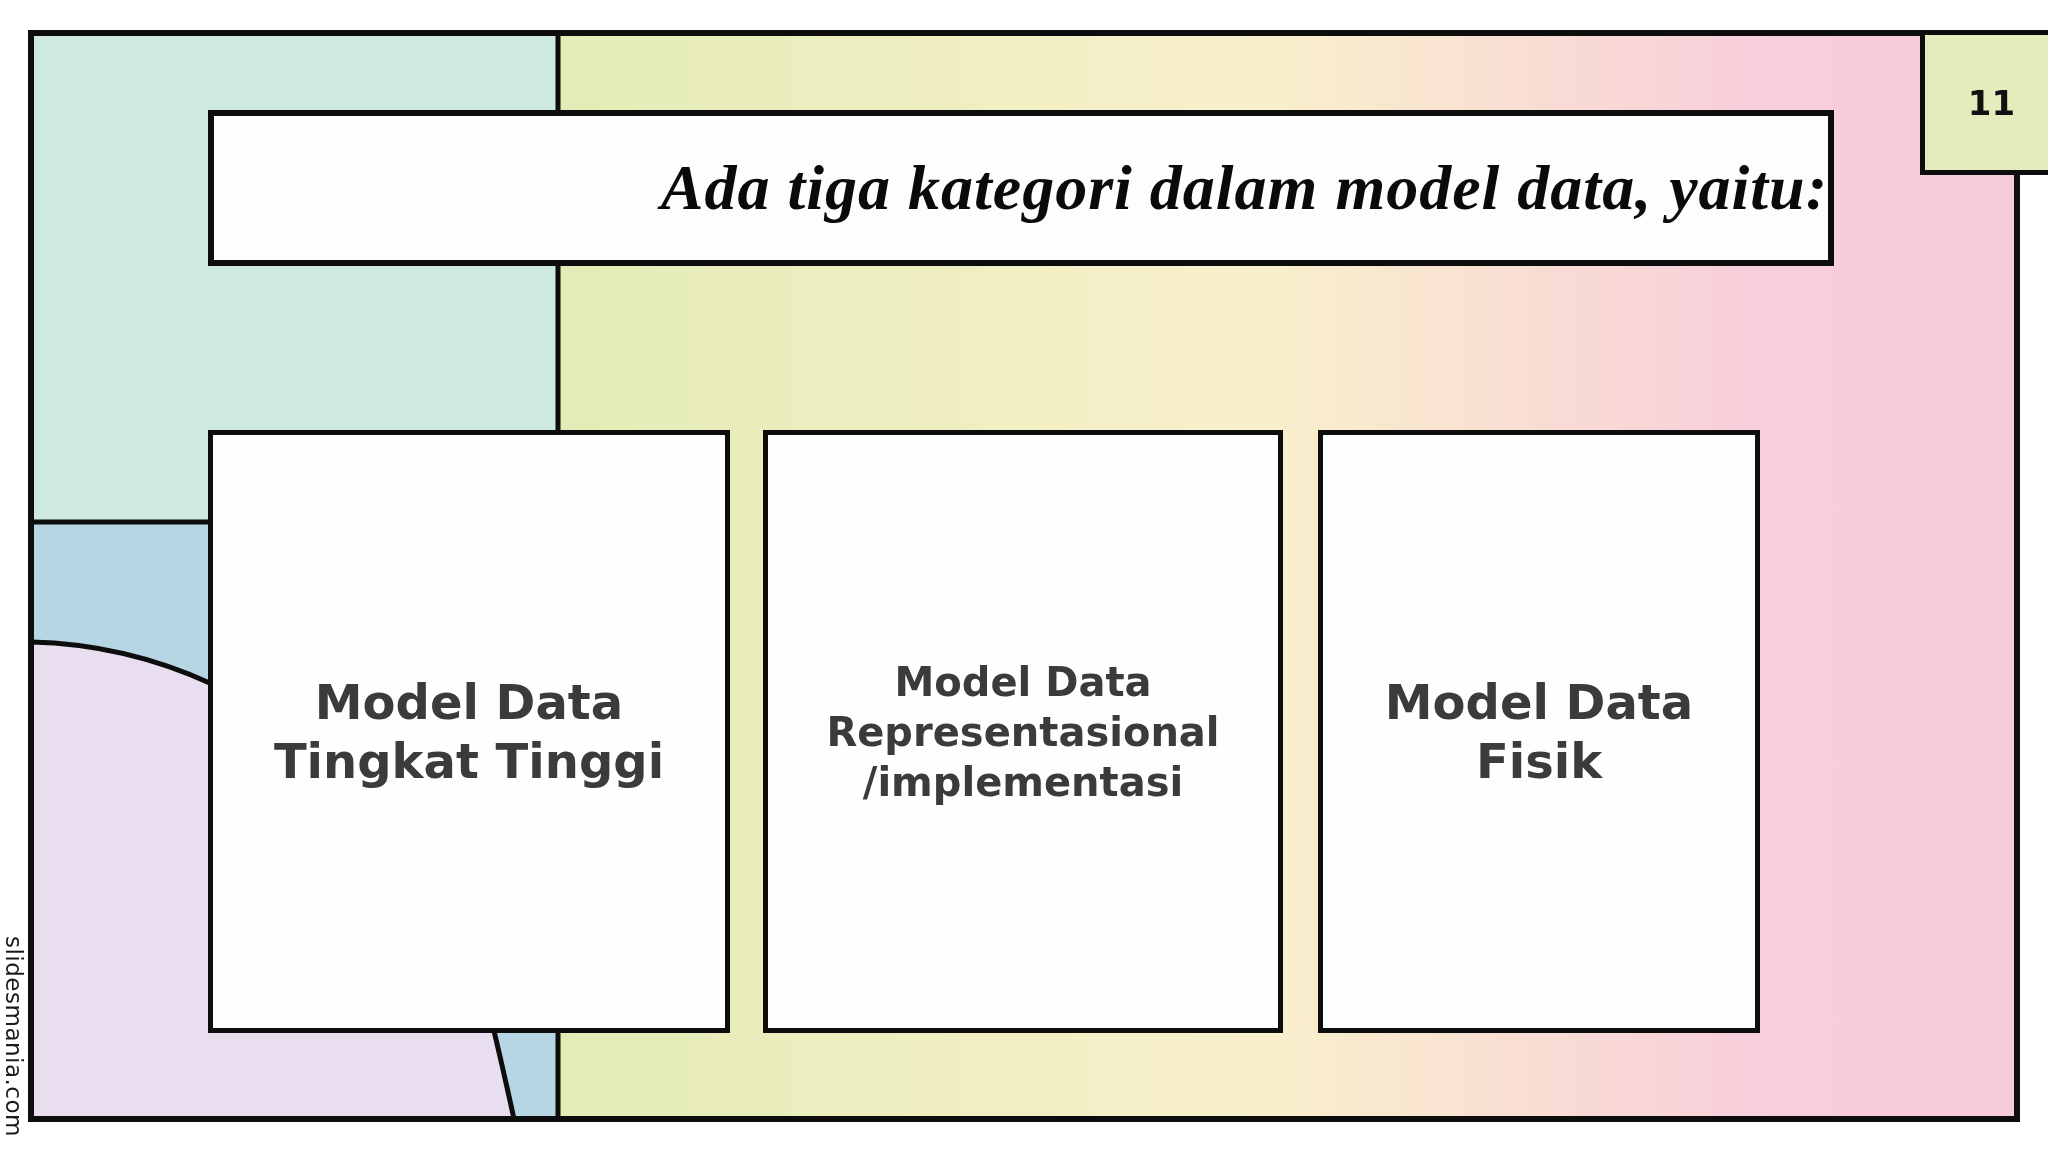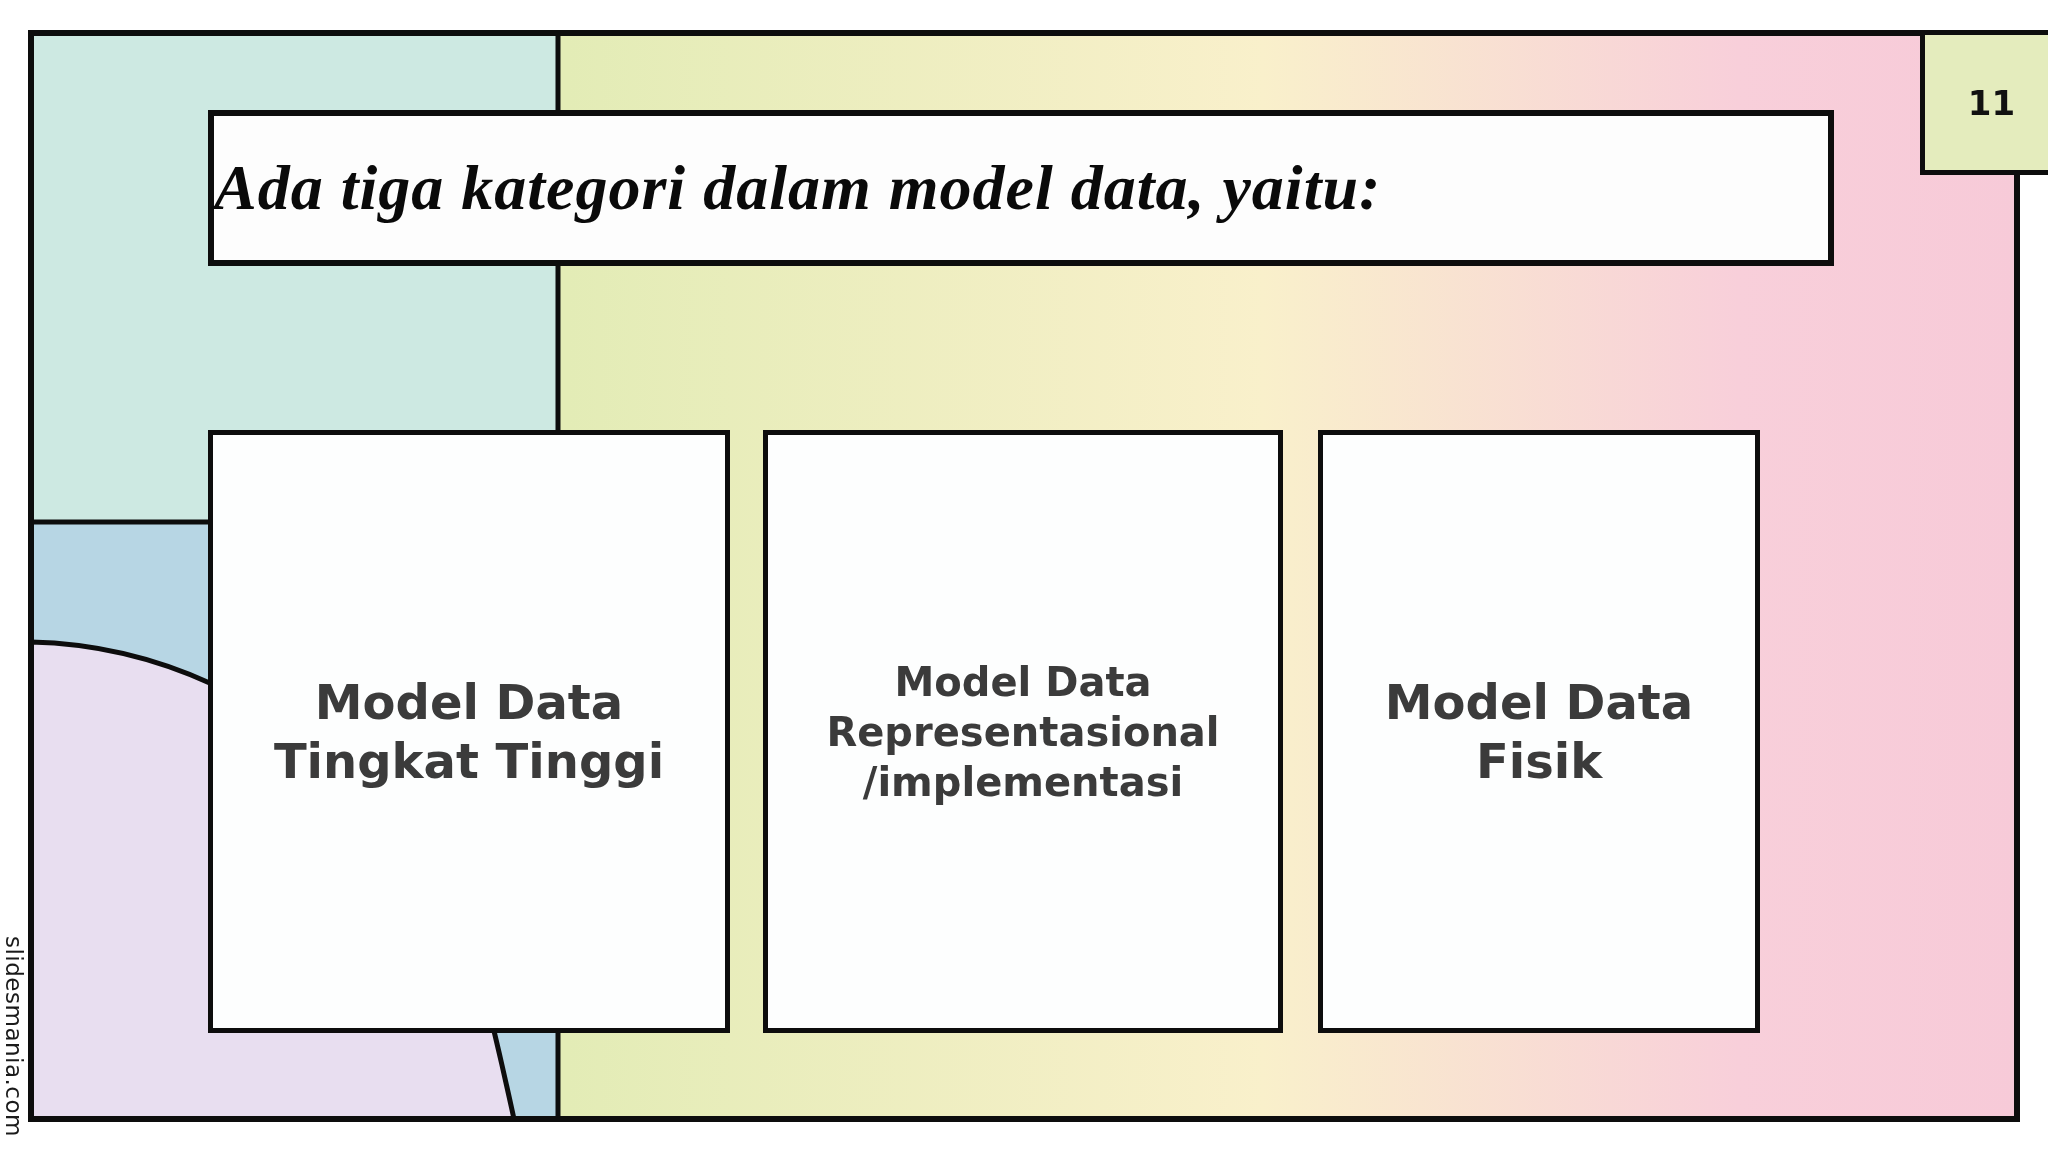--- a/index.html
+++ b/index.html
@@ -22,21 +22,21 @@
   .slide-border{fill:none;stroke:var(--outline,#0d0d0d);stroke-width:6;}
   .g0{stop-color:var(--gradient-green,#e3ecb6);}
   .g1{stop-color:var(--gradient-green,#e3ecb6);}
   .g2{stop-color:var(--gradient-cream,#f9f0cb);}
   .g3{stop-color:var(--gradient-pink,#f8cfda);}
   .g4{stop-color:var(--gradient-pink-deep,#f7cad8);}
 
   .title-box{
     position:absolute;left:208px;top:110px;width:1626px;height:156px;
     background:#fdfdfd;border:6px solid var(--outline,#0d0d0d);
-    display:flex;align-items:center;justify-content:flex-start;
+    display:flex;align-items:center;justify-content:flex-end;
   }
   .title-text{
     font-family:"Liberation Serif","DejaVu Serif",serif;
     font-style:italic;font-weight:bold;font-size:64px;color:#0a0a0a;
     white-space:nowrap;letter-spacing:1px;
   }
   .card{
     position:absolute;top:430px;height:603px;background:#fdfefe;
     border:5px solid var(--outline,#0d0d0d);
     display:flex;align-items:center;justify-content:center;text-align:center;

